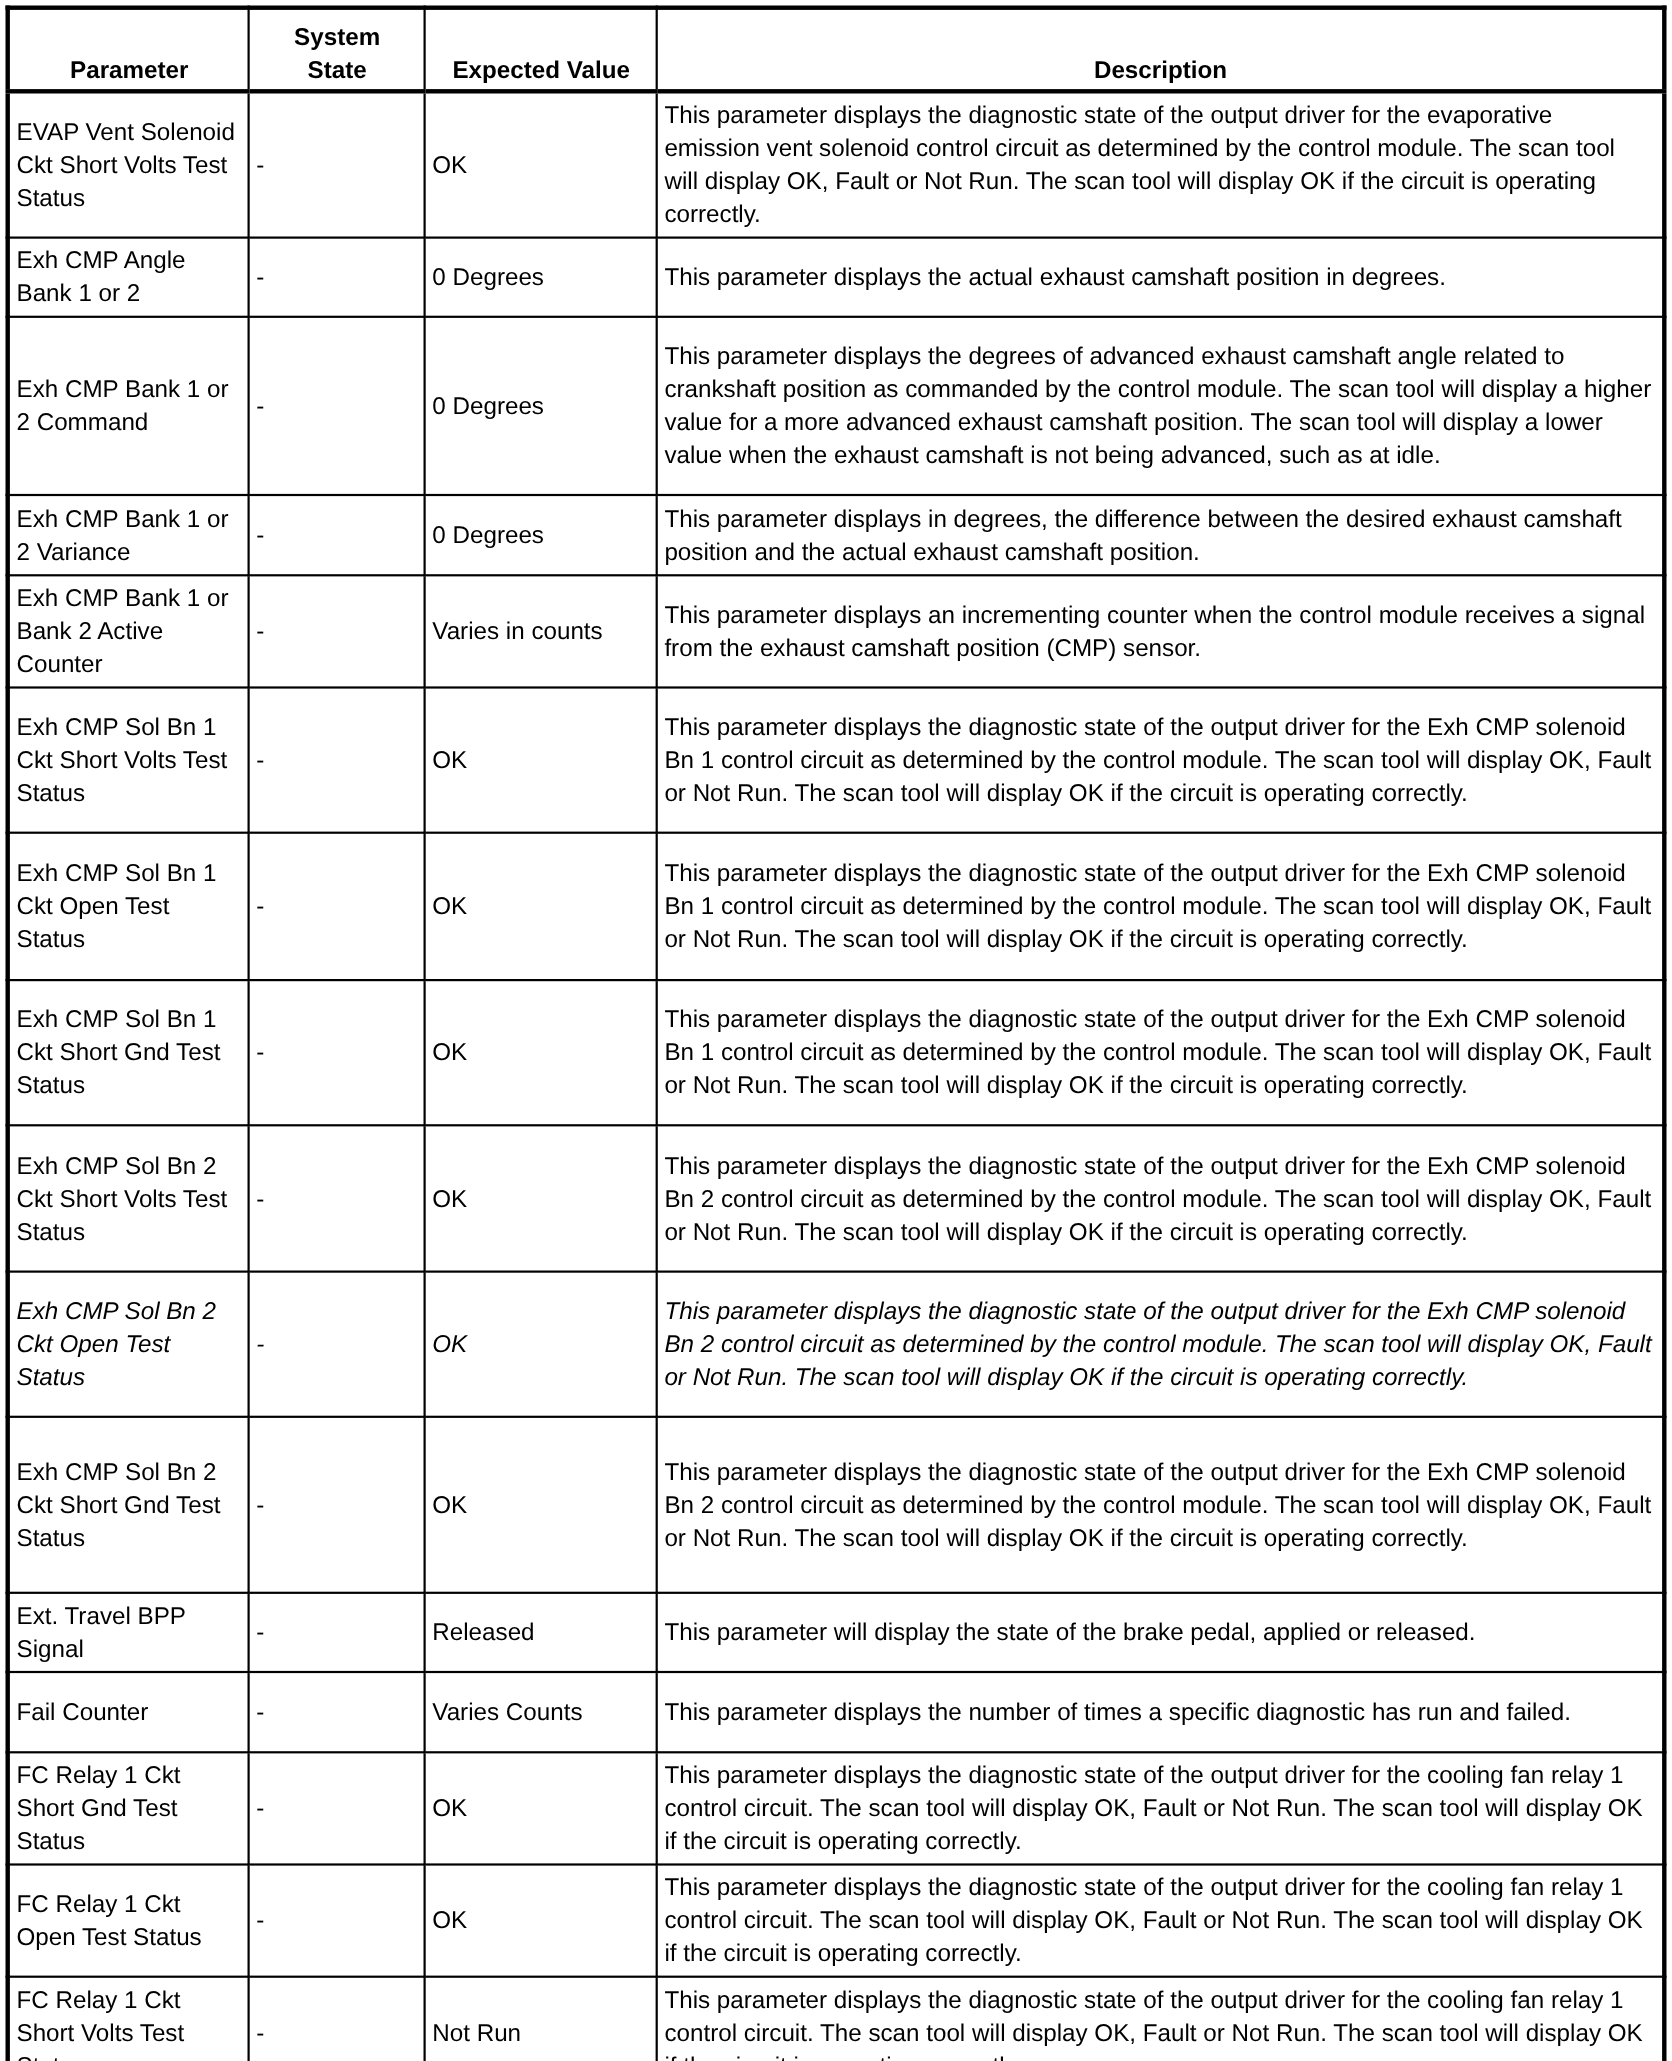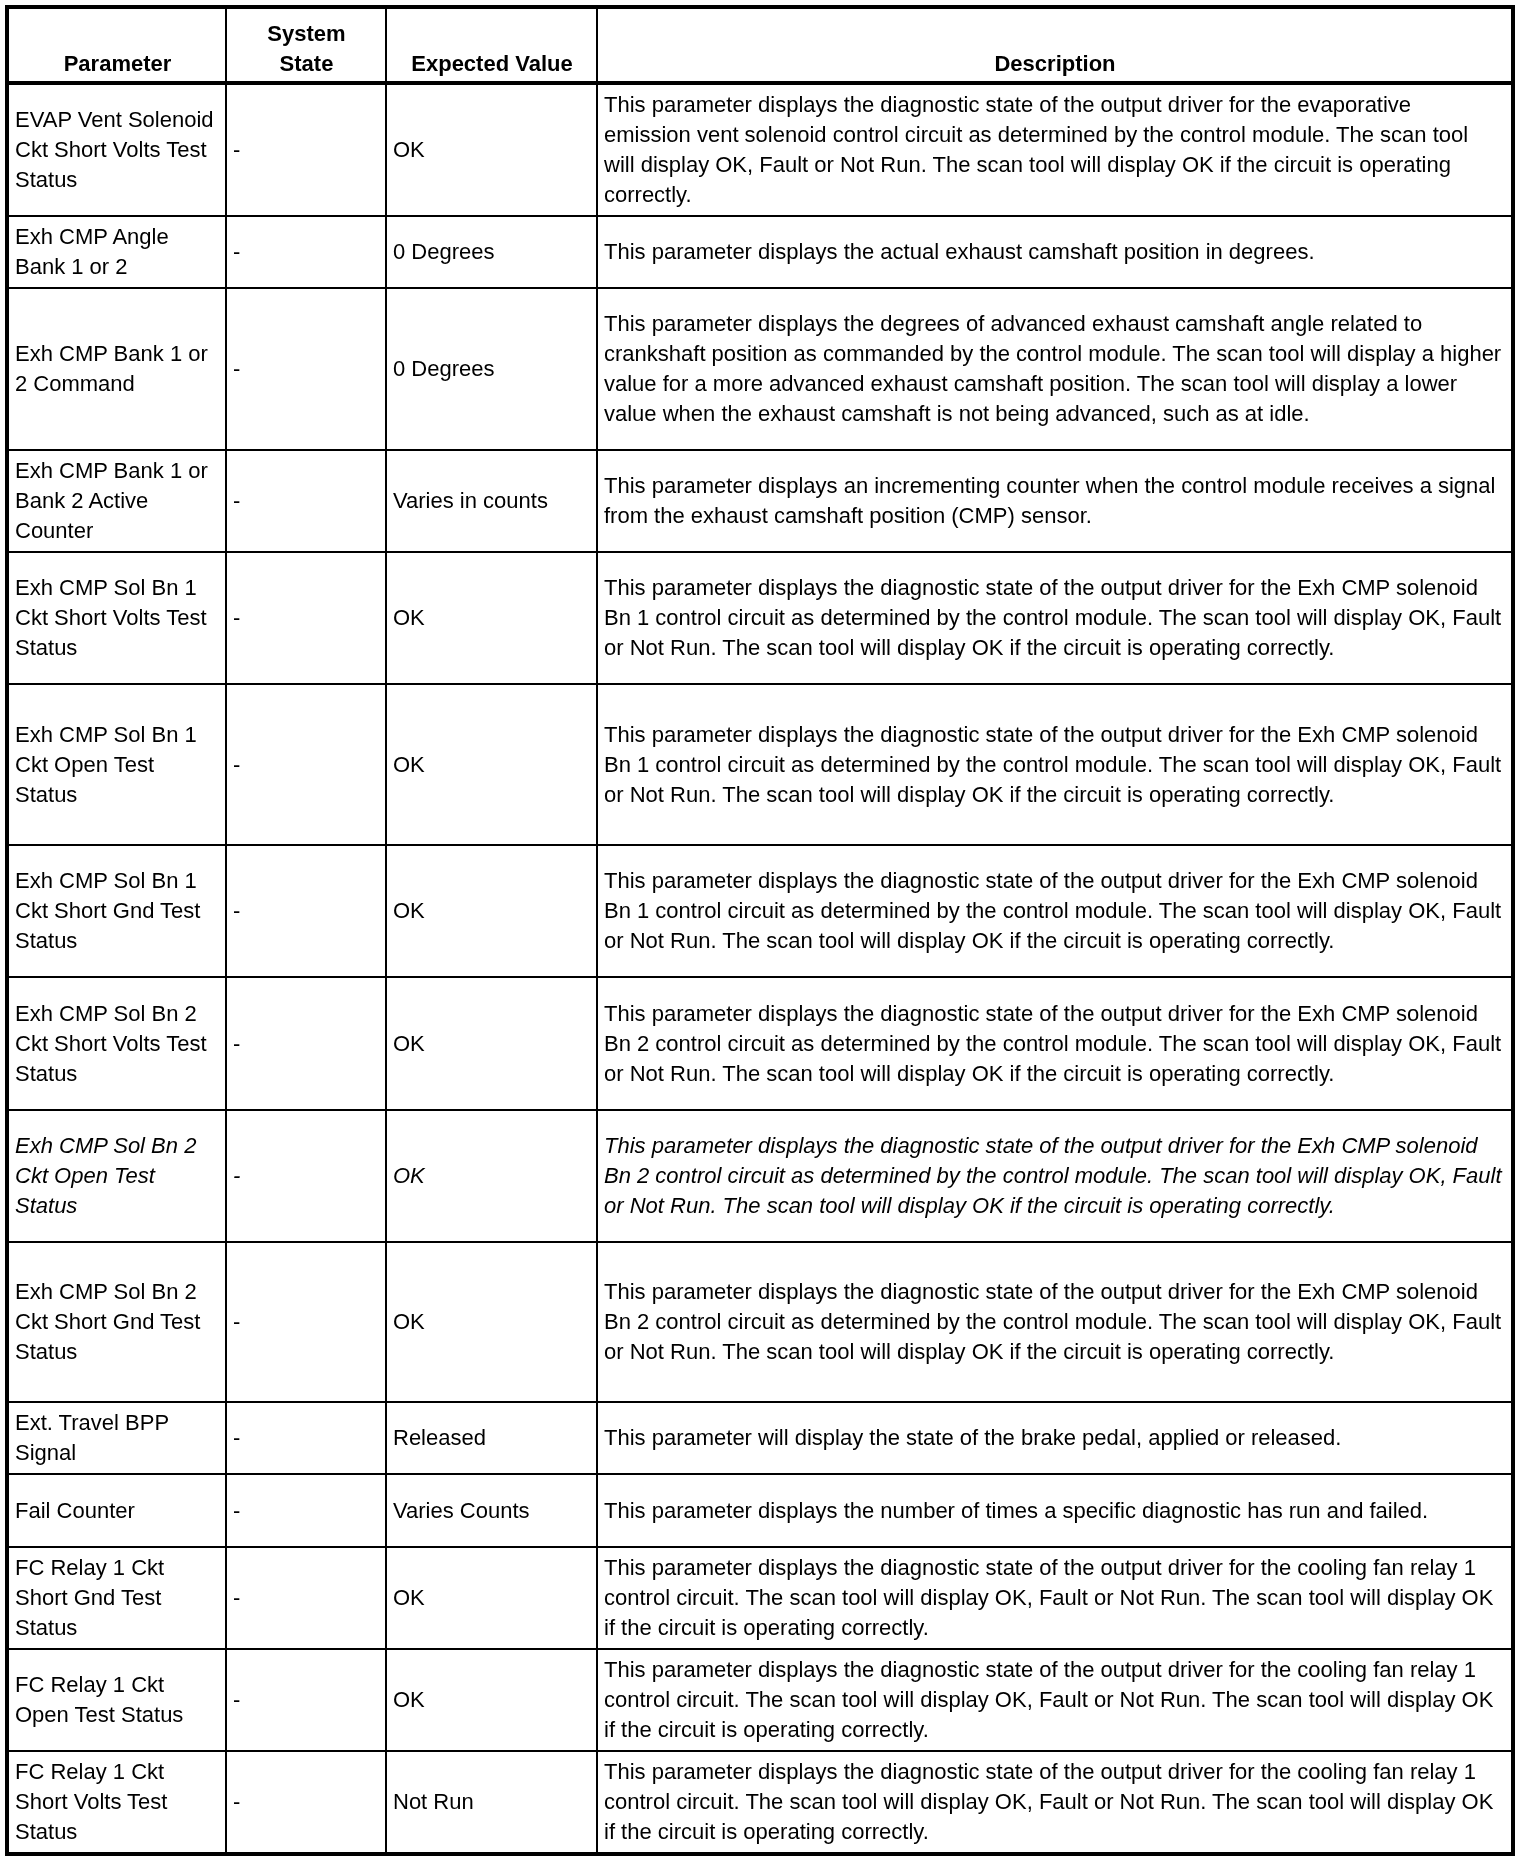--- a/index.html
+++ b/index.html
@@ -82,33 +82,39 @@
         <td>-</td>
         <td>0 Degrees</td>
         <td class="desc">This parameter displays the actual exhaust camshaft position in degrees.</td>
       </tr>
       <tr style="height: 162px;">
         <td>Exh CMP Bank 1 or 2 Command</td>
         <td>-</td>
         <td>0 Degrees</td>
         <td class="desc">This parameter displays the degrees of advanced exhaust camshaft angle related to crankshaft position as commanded by the control module. The scan tool will display a higher value for a more advanced exhaust camshaft position. The scan tool will display a lower value when the exhaust camshaft is not being advanced, such as at idle.</td>
       </tr>
+      <tr style="height: 73px;">
+        <td>Exh CMP Bank 1 or 2 Variance</td>
+        <td>-</td>
+        <td>0 Degrees</td>
+        <td class="desc">This parameter displays in degrees, the difference between the desired exhaust camshaft position and the actual exhaust camshaft position.</td>
+      </tr>
       <tr style="height: 102px;">
         <td>Exh CMP Bank 1 or Bank 2 Active Counter</td>
         <td>-</td>
         <td>Varies in counts</td>
         <td class="desc">This parameter displays an incrementing counter when the control module receives a signal from the exhaust camshaft position (CMP) sensor.</td>
       </tr>
       <tr style="height: 132px;">
         <td>Exh CMP Sol Bn 1 Ckt Short Volts Test Status</td>
         <td>-</td>
         <td>OK</td>
         <td class="desc">This parameter displays the diagnostic state of the output driver for the Exh CMP solenoid Bn 1 control circuit as determined by the control module. The scan tool will display OK, Fault or Not Run. The scan tool will display OK if the circuit is operating correctly.</td>
       </tr>
-      <tr style="height: 161px;">
+      <tr style="height: 134px;">
         <td>Exh CMP Sol Bn 1 Ckt Open Test Status</td>
         <td>-</td>
         <td>OK</td>
         <td class="desc">This parameter displays the diagnostic state of the output driver for the Exh CMP solenoid Bn 1 control circuit as determined by the control module. The scan tool will display OK, Fault or Not Run. The scan tool will display OK if the circuit is operating correctly.</td>
       </tr>
       <tr style="height: 132px;">
         <td>Exh CMP Sol Bn 1 Ckt Short Gnd Test Status</td>
         <td>-</td>
         <td>OK</td>
         <td class="desc">This parameter displays the diagnostic state of the output driver for the Exh CMP solenoid Bn 1 control circuit as determined by the control module. The scan tool will display OK, Fault or Not Run. The scan tool will display OK if the circuit is operating correctly.</td>

